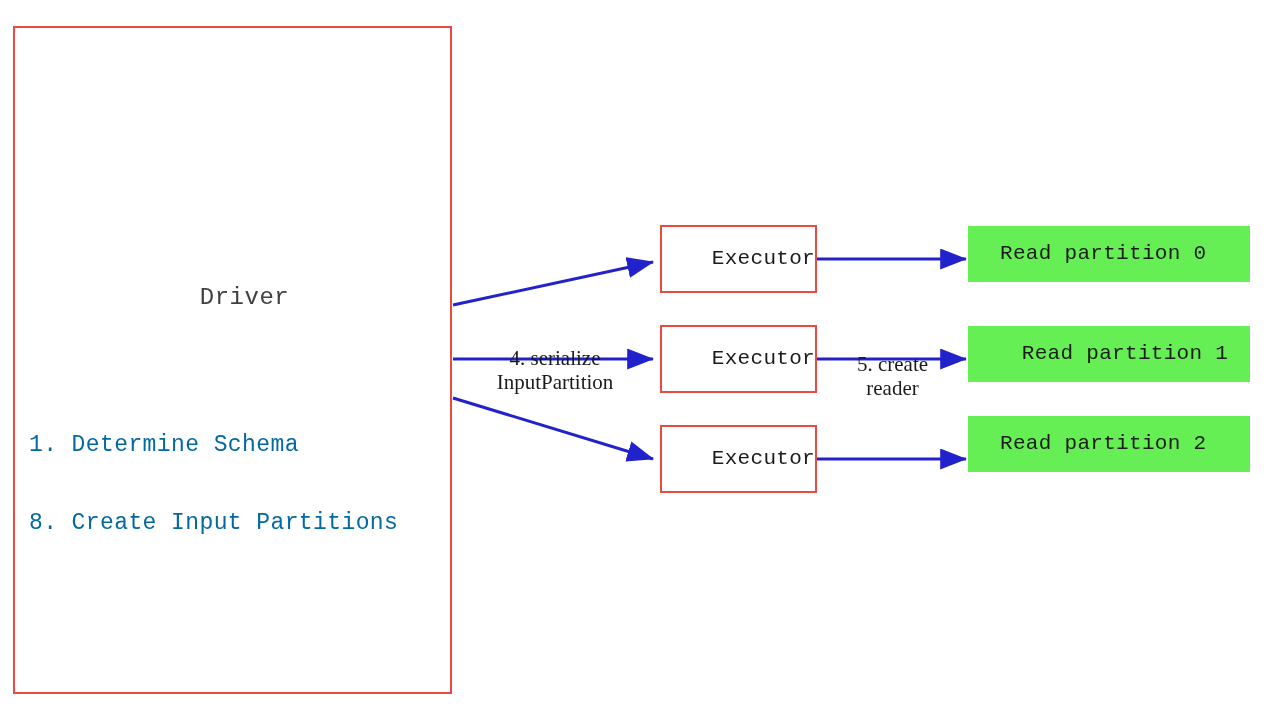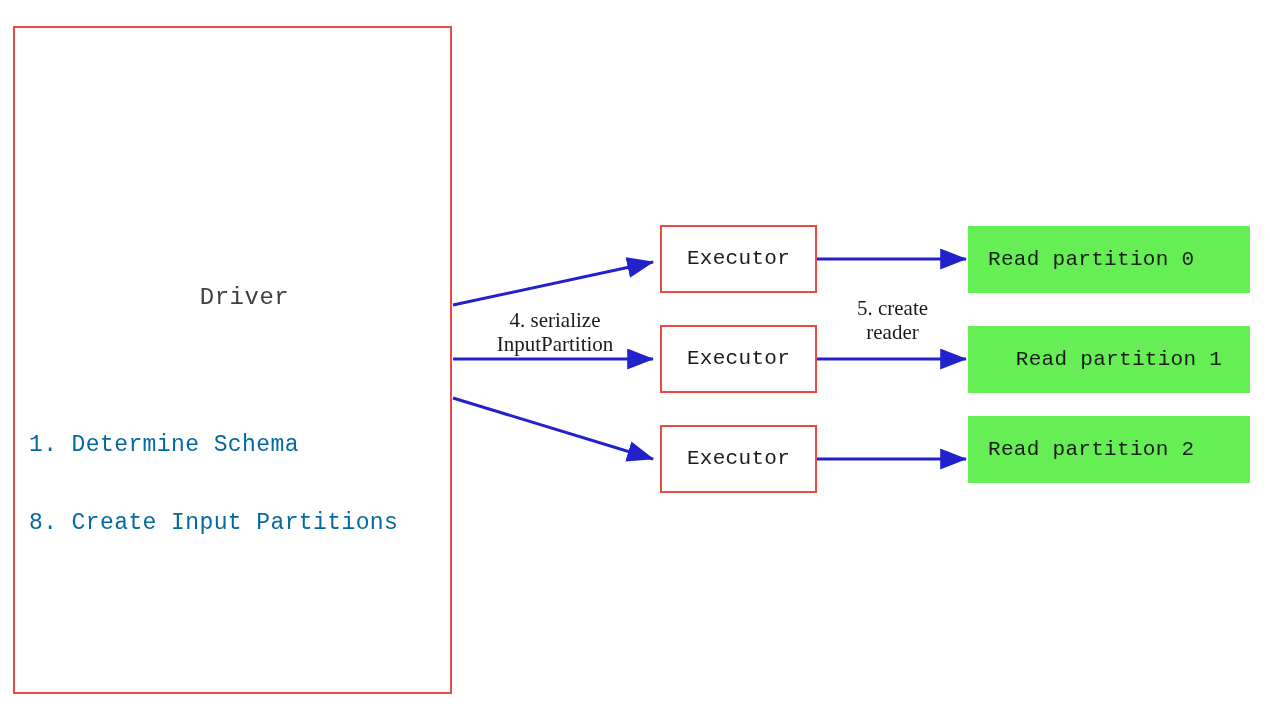--- a/index.html
+++ b/index.html
@@ -73,45 +73,45 @@
   .executor-box {
     position: absolute;
     left: 660px;
     width: 157px;
     height: 68px;
     border: 2px solid #ea4a42;
     box-sizing: border-box;
     background: #ffffff;
     display: flex;
     align-items: center;
-    justify-content: center;
+    justify-content: flex-end;
   }
   .executor-box .box-label {
     font-family: "Liberation Mono", "DejaVu Sans Mono", monospace;
     font-size: 21px;
     line-height: 24px;
     color: #1b1b1b;
     letter-spacing: 0.3px;
     white-space: pre;
   }
   .exec-row-0 { top: 225px; }
   .exec-row-1 { top: 325px; }
   .exec-row-2 { top: 425px; }
 
   
   .partition-box {
     position: absolute;
     left: 968px;
     width: 282px;
-    height: 67px;
+    height: 56px;
     background: #66ee55;
     box-sizing: border-box;
     display: flex;
     align-items: center;
-    padding-left: 20px;
+    padding-left: 32px;
   }
   .partition-box .box-label {
     font-family: "Liberation Mono", "DejaVu Sans Mono", monospace;
     font-size: 21px;
     line-height: 24px;
     color: #1b1b1b;
     letter-spacing: 0.3px;
     white-space: pre;
   }
   .part-row-0 { top: 226px; }
@@ -120,31 +120,32 @@
 
   
   .edge-label {
     position: absolute;
     font-family: "Liberation Serif", "DejaVu Serif", serif;
     font-size: 21px;
     line-height: 24px;
     color: #1b1b1b;
     text-align: center;
     white-space: nowrap;
+    margin-top: 38px;
   }
   .edge-label .lbl-line { display: block; }
 
   #label-serialize {
     left: 465px;
     top: 308px;
     width: 180px;
   }
   #label-create-reader {
     left: 825px;
-    top: 296px;
+    top: 314px;
     width: 135px;
   }
 </style>
 </head>
 <body>
 
 <div id="canvas">
 
   <svg id="edges" viewBox="0 0 1270 710" width="1270" height="710" xmlns="http://www.w3.org/2000/svg">
     <defs>

